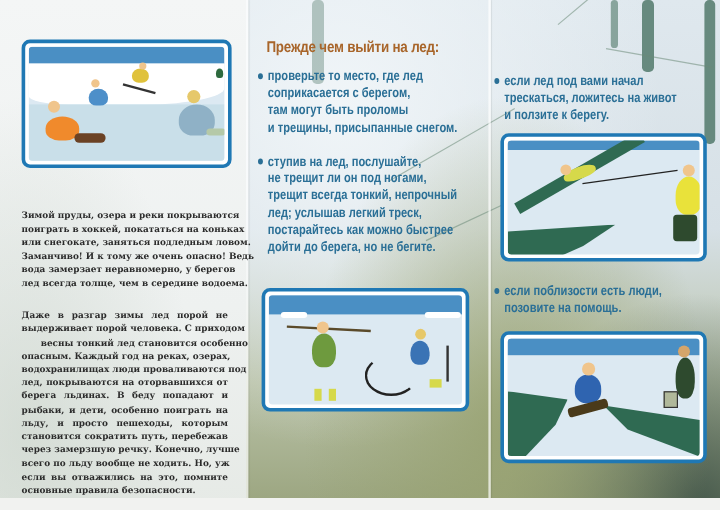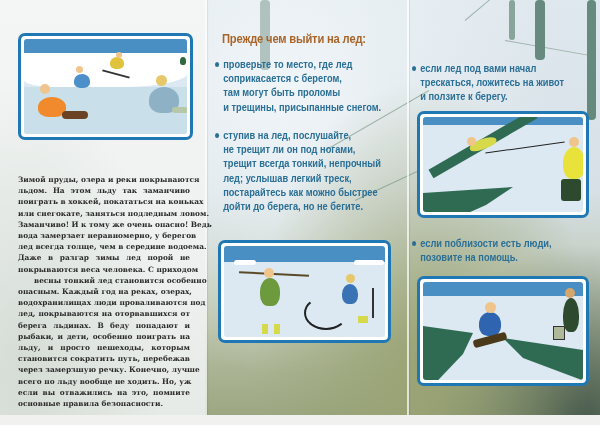--- a/index.html
+++ b/index.html
@@ -81,28 +81,27 @@
       <div class="fig" style="left:125px;top:48px;width:30px;height:26px;background:#8fb1c6;"></div>
       <div class="head" style="left:132px;top:36px;width:11px;height:11px;background:#e6c86a;"></div>
       <div style="position:absolute;left:148px;top:68px;width:16px;height:6px;background:#b5c9a8;border-radius:3px;"></div>
 
       <div class="fig" style="left:156px;top:18px;width:6px;height:8px;background:#2e6a3e;"></div>
     </div>
   </div>
 
   <div class="body-text" id="intro">
       <div style="text-align: justify; text-align-last: justify; white-space: nowrap;">Зимой пруды, озера и реки покрываются</div>
-      <div style="text-align: justify; text-align-last: justify; white-space: nowrap;">льдом. На этом льду так заманчиво</div>
       <div style="text-align: justify; text-align-last: justify; white-space: nowrap;">поиграть в хоккей, покататься на коньках</div>
       <div style="text-align: justify; text-align-last: justify; white-space: nowrap;">или снегокате, заняться подледным ловом.</div>
       <div style="text-align: justify; text-align-last: justify; white-space: nowrap;">Заманчиво! И к тому же очень опасно! Ведь</div>
       <div style="text-align: justify; text-align-last: justify; white-space: nowrap;">вода замерзает неравномерно, у берегов</div>
       <div style="text-align: justify; text-align-last: justify; white-space: nowrap;">лед всегда толще, чем в середине водоема.</div>
-      <div style="text-align: justify; text-align-last: justify; white-space: nowrap;">Даже в разгар зимы лед порой не</div>
-      <div style="text-align: justify; text-align-last: justify; white-space: nowrap;">покрываются веса человека. С приходом</div>
+      <div style="text-align: justify; text-align-last: justify; white-space: nowrap; margin-top: 16px;">Даже в разгар зимы лед порой не</div>
+      <div style="text-align: justify; text-align-last: justify; white-space: nowrap;">выдерживает порой человека. С приходом</div>
       <div style="text-align: justify; text-align-last: justify; white-space: nowrap; margin-left: 16px;">весны тонкий лед становится особенно</div>
       <div style="text-align: justify; text-align-last: justify; white-space: nowrap;">опасным. Каждый год на реках, озерах,</div>
       <div style="text-align: justify; text-align-last: justify; white-space: nowrap;">водохранилищах люди проваливаются под</div>
       <div style="text-align: justify; text-align-last: justify; white-space: nowrap;">лед, покрываются на оторвавшихся от</div>
       <div style="text-align: justify; text-align-last: justify; white-space: nowrap;">берега льдинах. В беду попадают и</div>
       <div style="text-align: justify; text-align-last: justify; white-space: nowrap;">рыбаки, и дети, особенно поиграть на</div>
       <div style="text-align: justify; text-align-last: justify; white-space: nowrap;">льду, и просто пешеходы, которым</div>
       <div style="text-align: justify; text-align-last: justify; white-space: nowrap;">становится сократить путь, перебежав</div>
       <div style="text-align: justify; text-align-last: justify; white-space: nowrap;">через замерзшую речку. Конечно, лучше</div>
       <div style="text-align: justify; text-align-last: justify; white-space: nowrap;">всего по льду вообще не ходить. Но, уж</div>

